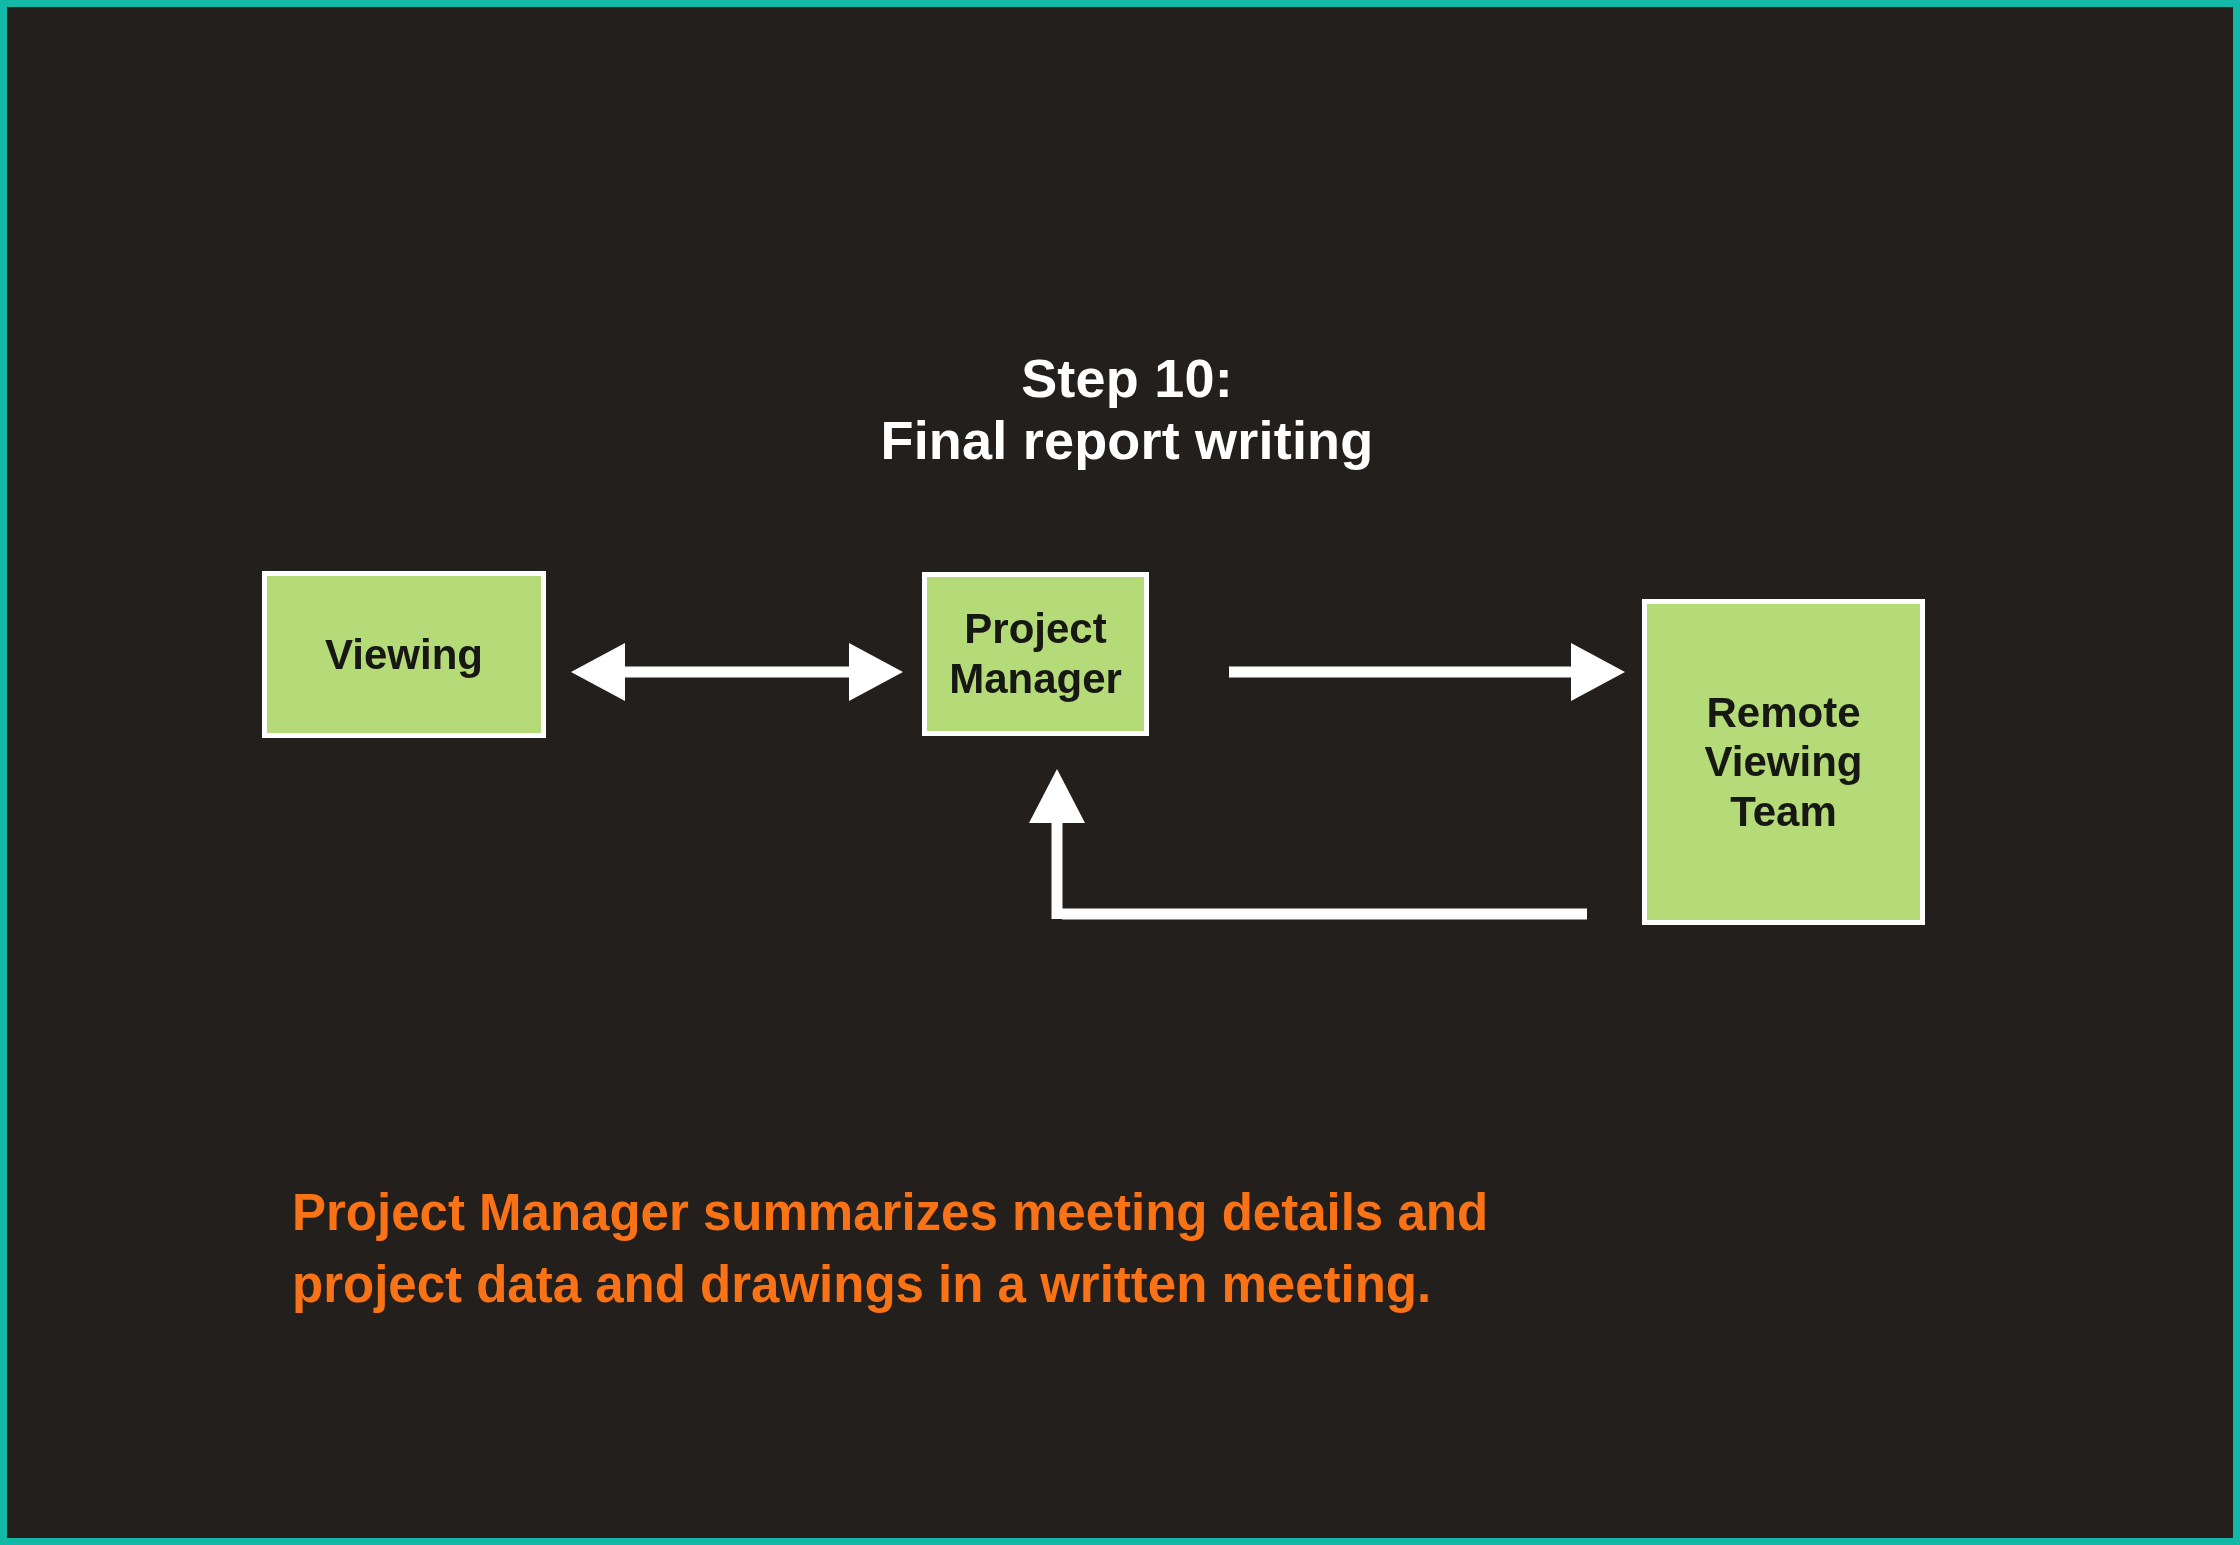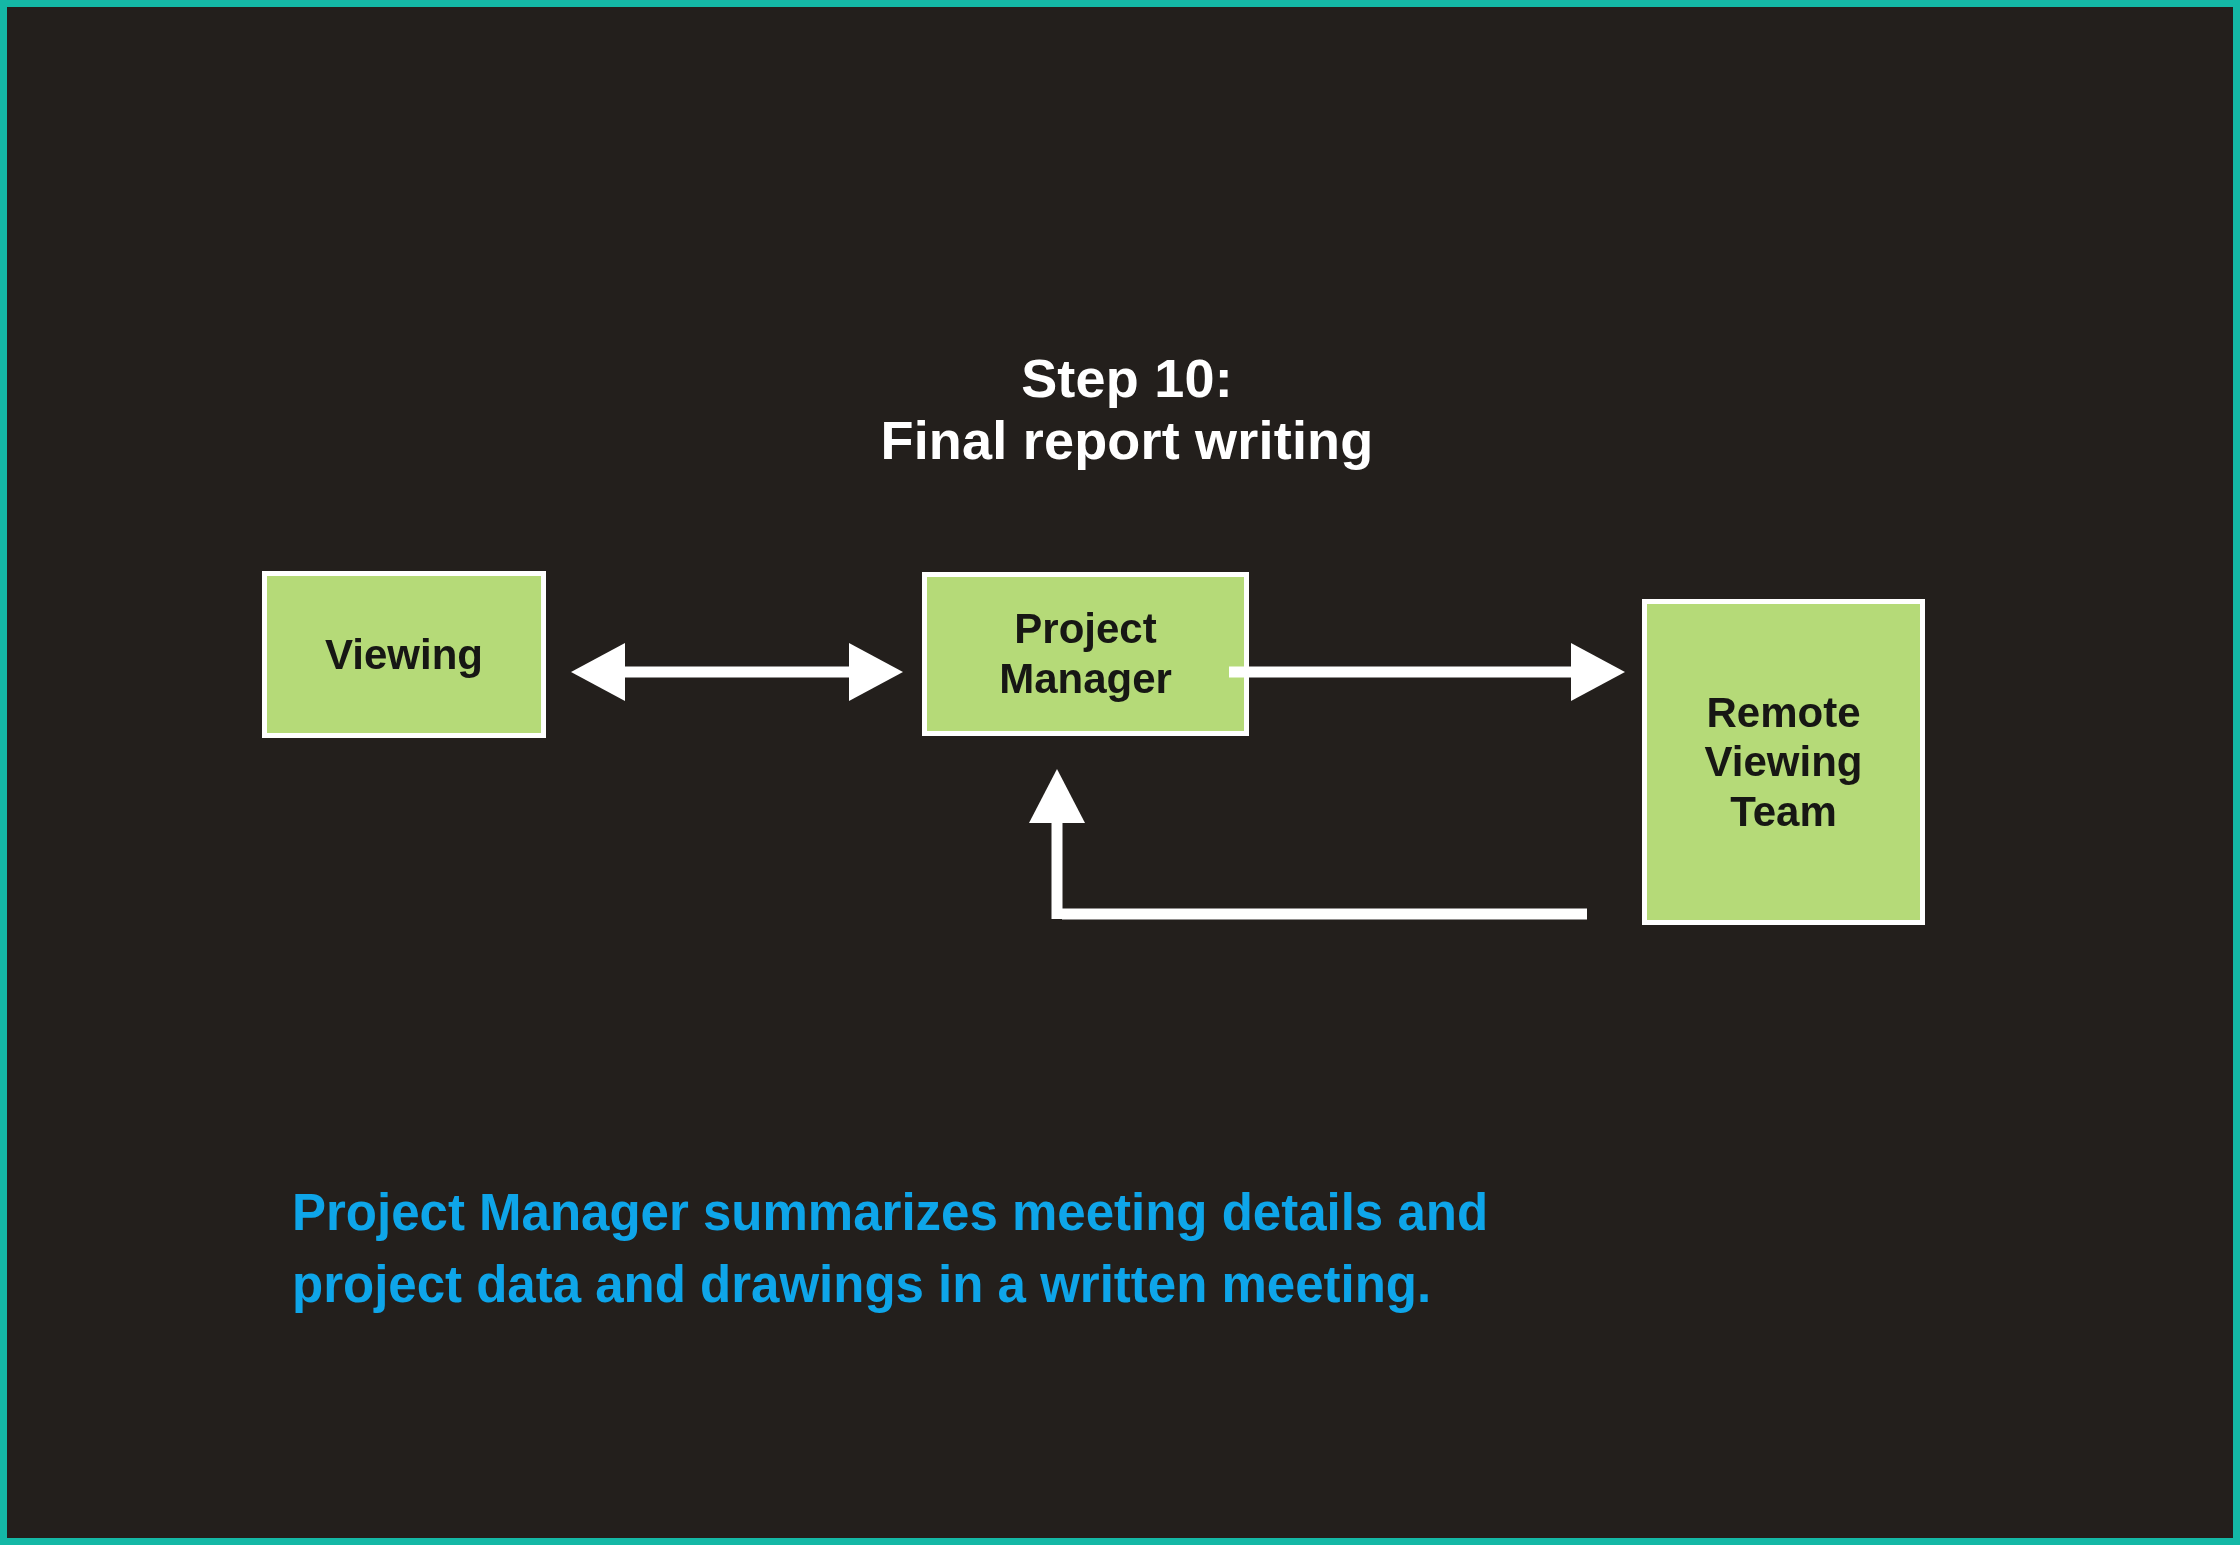--- a/index.html
+++ b/index.html
@@ -51,39 +51,39 @@
     line-height: 1.18;
     text-align: center;
   }
   .proc-box .box-label {
     display: block;
     white-space: pre-line;
     padding: 0 8px;
   }
 
   #box-client        { left: 255px;  top: 564px; width: 284px; height: 167px; }
-  #box-project-manager { left: 915px;  top: 565px; width: 327px; height: 164px; }
+  #box-project-manager { left: 915px;  top: 565px; width: 227px; height: 164px; }
   #box-remote-viewing-team { left: 1635px; top: 592px; width: 283px; height: 326px; }
 
   
   .connector {
     position: absolute;
     pointer-events: none;
   }
   #arrow-client-pm      { left: 560px;  top: 620px; }
   #arrow-pm-rvt         { left: 1222px; top: 620px; }
   #arrow-rvt-pm-elbow   { left: 1010px; top: 760px; }
 
   
   #caption {
     position: absolute;
     left: 285px;
     top: 1170px;
     width: 1300px;
-    color: #0ea5e9;
+    color: #f97316;
     font-weight: bold;
     font-size: 51px;
     line-height: 1.42;
   }
   #caption .caption-line { display: block; white-space: pre; }
 </style>
 </head>
 <body>
 
 <div id="slide">

